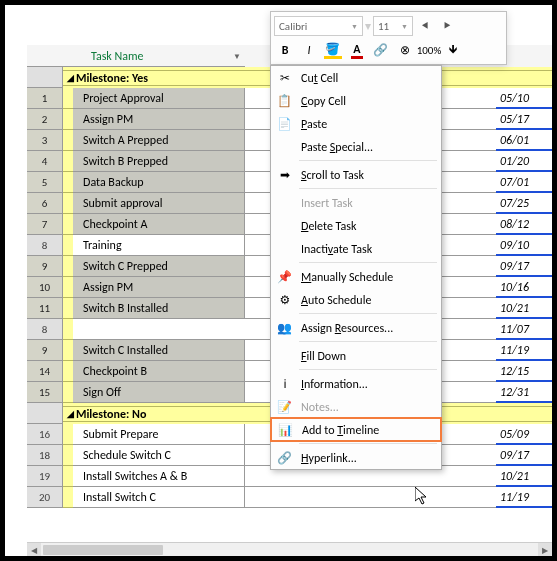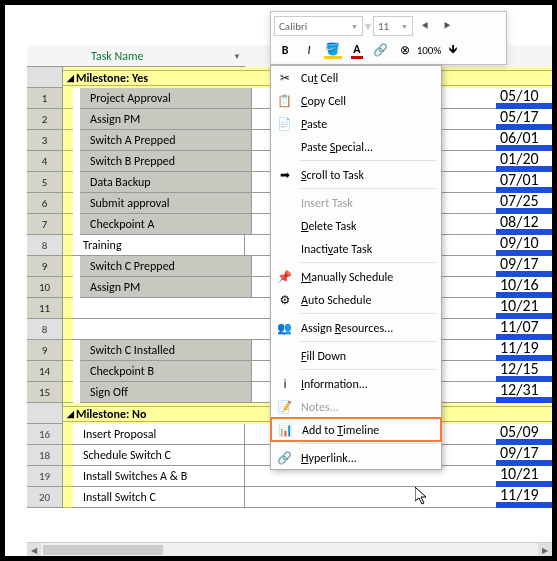--- a/index.html
+++ b/index.html
@@ -8,22 +8,22 @@
 .sidebar-label { position: absolute; left: 2px; top: 230px; transform: rotate(-90deg); transform-origin: center; color: #0e7a3b; font-weight: bold; font-size: 11px; letter-spacing: 0.5px; }
 .header-row { position: absolute; top: 40px; left: 22px; right: 0; height: 22px; display: flex; align-items: center; background: #f5f5f5; }
 .header-row .task-col { width: 218px; padding-left: 64px; color: #0e7a3b; font-size: 12px; font-weight: normal; border-bottom: 1px solid #999; height: 100%; display: flex; align-items: center; }
 .header-row .arrow { margin-left: auto; margin-right: 4px; color: #666; font-size: 8px; }
 .grid { position: absolute; top: 62px; left: 22px; right: 0; }
 .row { display: flex; height: 21px; align-items: stretch; }
 .rownum { width: 36px; background: #e0e0e0; border-right: 1px solid #999; border-bottom: 1px solid #999; display: flex; align-items: center; justify-content: center; color: #444; font-size: 11px; }
 .rownum.sel { background: #d4d4c8; color: #222; }
 .yellowbar { width: 10px; background: #ffff9e; border-bottom: 1px solid #b8b860; }
 .taskcell { flex: 0 0 172px; border-bottom: 1px solid #999; border-right: 1px solid #999; display: flex; align-items: center; padding-left: 10px; font-size: 12px; }
-.taskcell.sel { background: #c8c8c0; margin-left: 7px; }
-.datecell2 { flex: 0 0 56px; border-bottom: 6px solid #1d4ed8; display: flex; align-items: center; padding-left: 4px; font-size: 16px; }
+.taskcell.sel { background: #c8c8c0; }
+.datecell2 { flex: 0 0 56px; border-bottom: 2px solid #1d4ed8; display: flex; align-items: center; padding-left: 4px; font-size: 12px; font-style: italic; }
 .group-row { background: #ffff9e; height: 21px; display: flex; align-items: center; }
 .group-row .gcell { padding-left: 4px; font-weight: bold; font-size: 12px; display: flex; align-items: center; width: 100%; border-bottom: 1px solid #b8b860; border-top: 1px solid #b8b860; }
 .group-row .gcell .tri { margin-right: 2px; font-size: 9px; }
 .yellowstub { width: 36px; background: #e0e0e0; border-right: 1px solid #999; border-bottom: 1px solid #999; }
 .floating-toolbar { position: absolute; top: 6px; left: 265px; width: 237px; height: 54px; background: #fdfdfd; border: 1px solid #c0c0c0; box-shadow: 0 2px 8px rgba(0,0,0,0.15); display: flex; flex-direction: column; padding: 3px; }
 .tb-row1 { display: flex; align-items: center; height: 22px; gap: 2px; }
 .tb-fontname { border: 1px solid #ccc; background: #fff; width: 89px; height: 20px; padding: 0 4px; display: flex; align-items: center; font-size: 11px; color: #666; justify-content: space-between; }
 .tb-fontsize { border: 1px solid #ccc; background: #fff; width: 40px; height: 20px; padding: 0 4px; display: flex; align-items: center; font-size: 11px; color: #666; justify-content: space-between; }
 .tb-btn { width: 20px; height: 20px; display: flex; align-items: center; justify-content: center; color: #555; font-size: 12px; }
 .tb-row2 { display: flex; align-items: center; height: 22px; gap: 2px; margin-top: 2px; }
@@ -130,20 +130,21 @@
       <div class="row">
         <div class="rownum sel">10</div>
   <div class="yellowbar"></div>
   <div class="taskcell sel">Assign PM</div>
   <div style="flex:1;border-bottom:1px solid #999"></div>
   <div class="datecell2">10/16</div>
       </div>
       <div class="row">
         <div class="rownum sel">11</div>
   <div class="yellowbar"></div>
+  <div class="taskcell sel">Switch B Installed</div>
   <div style="flex:1;border-bottom:1px solid #999"></div>
   <div class="datecell2">10/21</div>
       </div>
       <div class="row">
         <div class="rownum ">8</div>
   <div class="yellowbar"></div>
   <div style="flex:1;border-bottom:1px solid #999"></div>
   <div class="datecell2">11/07</div>
       </div>
       <div class="row">
@@ -169,21 +170,21 @@
       </div>
       <div class="row">
         <div class="yellowstub"></div>
   <div class="group-row" style="flex:1">
           <div class="gcell"><span class="tri">◢</span> Milestone: No</div>
         </div>
       </div>
       <div class="row">
         <div class="rownum">16</div>
   <div class="yellowbar"></div>
-  <div class="taskcell">Insert Proposal</div>
+  <div class="taskcell">Submit Prepare</div>
   <div style="flex:1;border-bottom:1px solid #999"></div>
   <div class="datecell2">05/09</div>
       </div>
       <div class="row">
         <div class="rownum">18</div>
   <div class="yellowbar"></div>
   <div class="taskcell">Schedule Switch C</div>
   <div style="flex:1;border-bottom:1px solid #999"></div>
   <div class="datecell2">09/17</div>
       </div>

